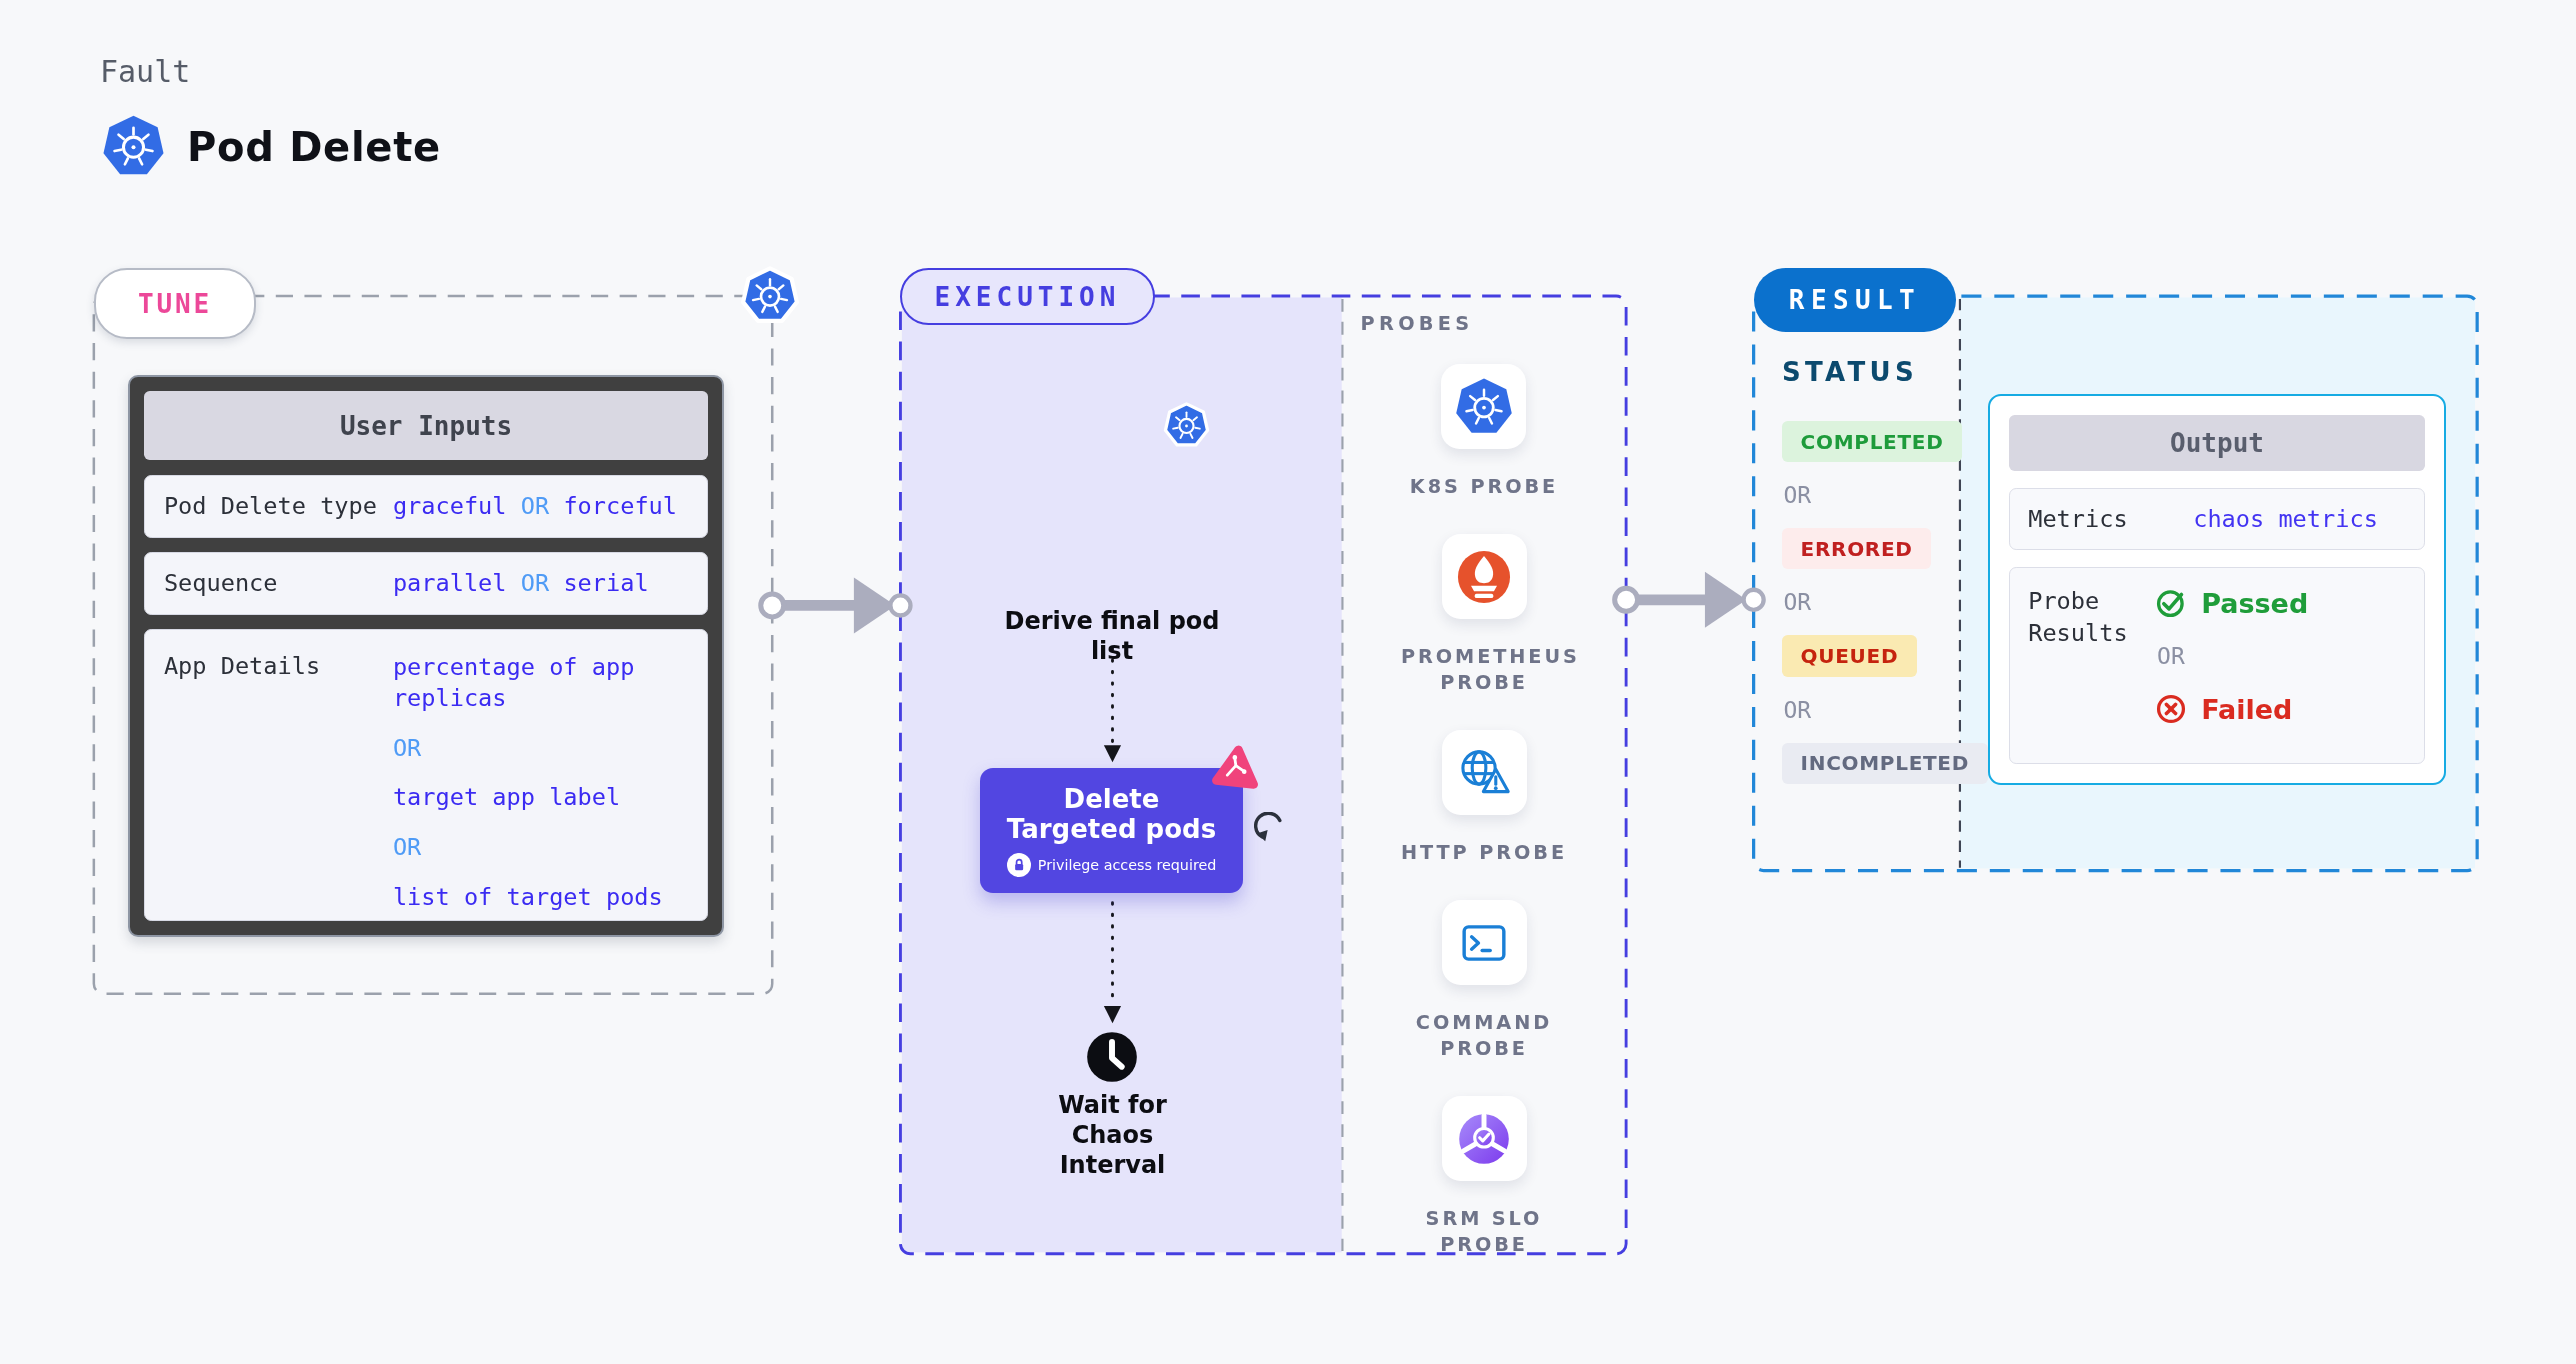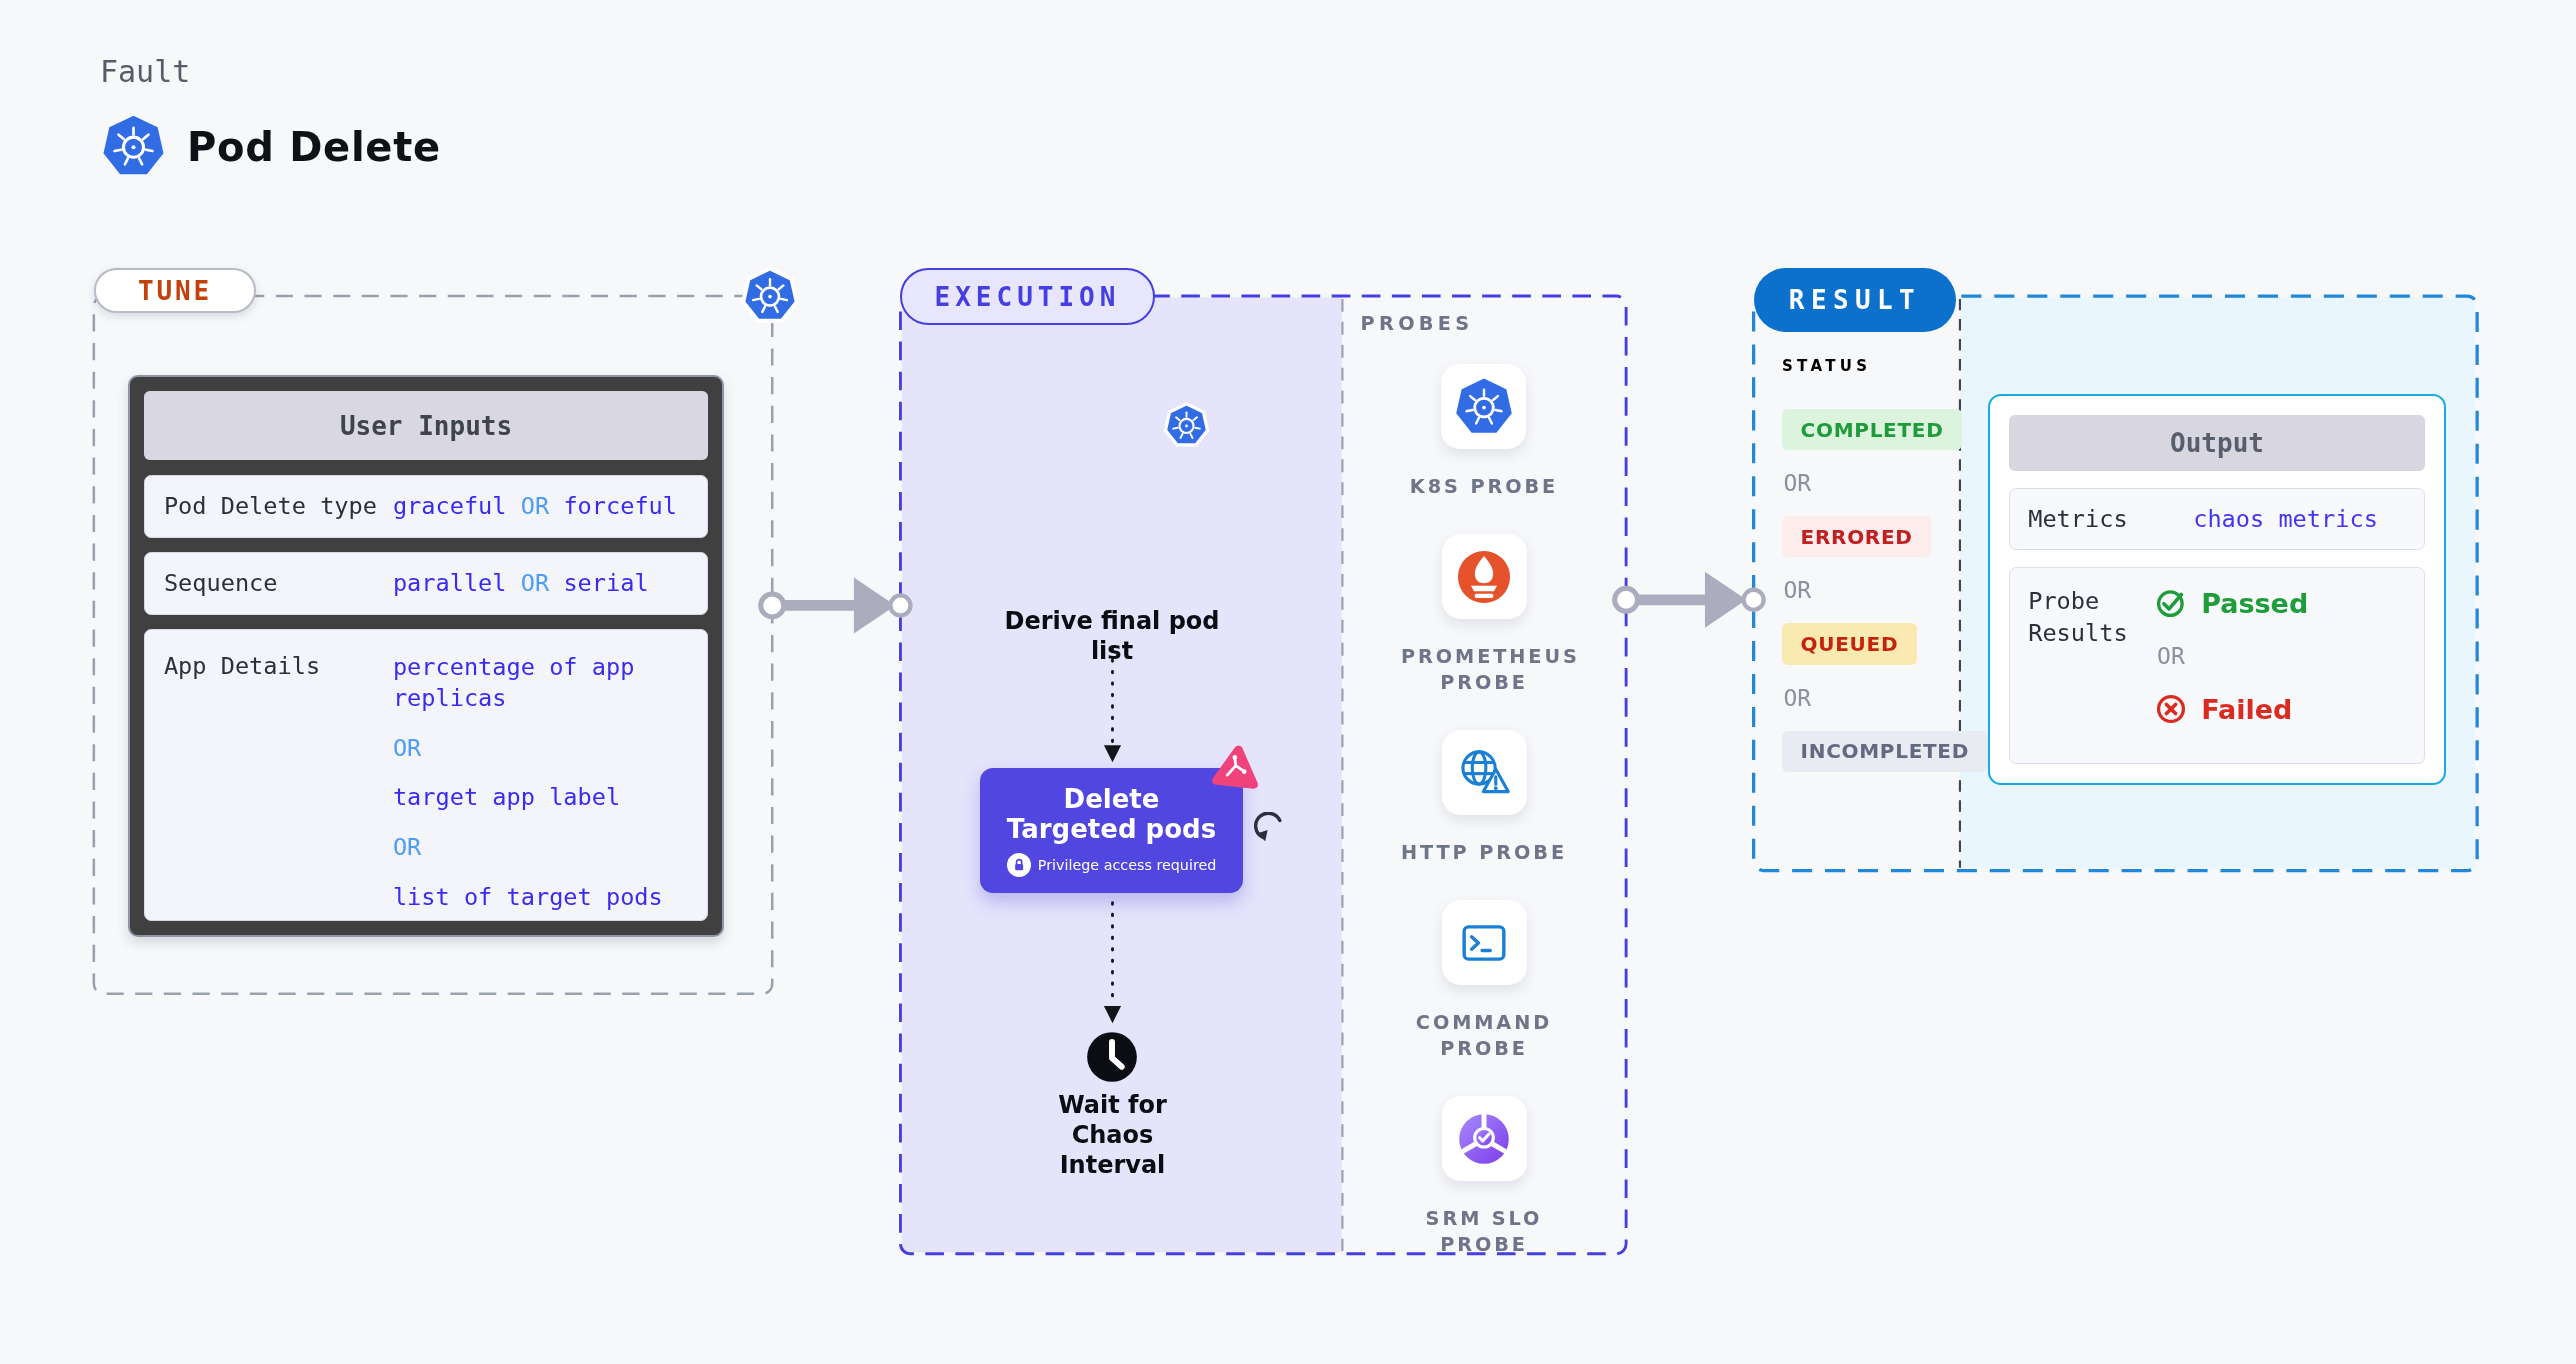--- a/index.html
+++ b/index.html
@@ -13,22 +13,22 @@
 
   
   .kicker{left:100px;top:54px;font-family:"DejaVu Sans Mono",monospace;font-size:30px;color:#565c68;}
   .title-row{left:100px;top:112px;display:flex;align-items:center;gap:20px;justify-content:center;}
   .k8s-big{width:67px;height:69px;}
   .page-title{font-size:40px;font-weight:bold;color:#0f1117;margin:0;letter-spacing:0.7px;}
 
   
   .pill{display:flex;align-items:center;justify-content:center;border-radius:33px;
         font-family:"DejaVu Sans Mono",monospace;font-weight:bold;font-size:26px;box-sizing:border-box;}
-  .pill-tune{left:94px;top:268px;width:162px;height:45px;background:#ffffff;border:2.1px solid #b6bbc6;
-             color:#c2410c;letter-spacing:2.9px;box-shadow:0 3.6px 8.6px rgba(50,60,90,.15);}
+  .pill-tune{left:94px;top:268px;width:162px;height:71px;background:#ffffff;border:2.1px solid #b6bbc6;
+             color:#ec4899;letter-spacing:2.9px;box-shadow:0 3.6px 8.6px rgba(50,60,90,.15);}
   .pill-exec{left:900px;top:268px;width:255px;height:57px;background:#e7e6fc;border:2.9px solid #453ee0;
              color:#453ee0;letter-spacing:5px;}
   .pill-result{left:1754px;top:268px;width:202px;height:64px;background:#0b71cd;color:#fff;letter-spacing:6.4px;}
 
   
   .ui-card{left:128px;top:375px;width:596px;height:562px;background:#404040;border:2.1px solid #8e96a4;
            border-radius:10px;box-sizing:border-box;padding:14.3px;display:flex;flex-direction:column;
            gap:14.3px;box-shadow:0 5.7px 11.5px rgba(60,70,90,.18);}
   .ui-header{height:69px;flex:none;background:#d9d8e2;border-radius:5.7px;display:flex;align-items:center;
              justify-content:center;font-family:"DejaVu Sans Mono",monospace;font-weight:bold;font-size:26px;color:#3f434d;}
@@ -72,21 +72,21 @@
                 color:#6f7489;margin-bottom:29px;}
   .probe-item{display:flex;flex-direction:column;align-items:center;margin-bottom:34px;gap:12px;}
   .probe-card{width:85px;height:85px;background:#fff;border-radius:18.6px;display:flex;align-items:center;
               justify-content:center;box-shadow:0 5.7px 13px rgba(30,40,80,.10);}
   .probe-card svg{width:62px;height:62px;}
   .probe-label{margin-top:13px;font-weight:600;font-size:19.3px;letter-spacing:2.9px;color:#6f7489;
                text-align:center;max-width:166px;line-height:26px;}
 
   
   .status-col{left:1782px;top:357px;display:flex;flex-direction:column;align-items:flex-start;}
-  .status-title{font-weight:bold;font-size:15px;letter-spacing:4.3px;color:#000000;margin-bottom:34px;}
+  .status-title{font-weight:bold;font-size:26px;letter-spacing:4.3px;color:#0c4a6e;margin-bottom:34px;}
   .badge{font-weight:bold;font-size:20px;letter-spacing:0.7px;padding:8.6px 18.6px;border-radius:5.7px;}
   .or-gray{font-family:"DejaVu Sans Mono",monospace;font-size:23px;color:#8b90a3;margin:20px 1.4px;}
 
   
   .output-card{left:1988px;top:394px;width:458px;height:391px;background:#ffffff;border:2.9px solid #16abe3;
                border-radius:13px;box-sizing:border-box;padding:18.6px;display:flex;flex-direction:column;gap:17px;}
   .out-header{height:56px;flex:none;background:#d8d7e1;border-radius:5.7px;display:flex;align-items:center;
               justify-content:center;font-family:"DejaVu Sans Mono",monospace;font-weight:bold;font-size:26px;color:#595e6d;}
   .out-row{border:1.4px solid #dcdee8;background:#f8f9fc;border-radius:7.2px;padding:13px 18.6px;display:flex;
            font-family:"DejaVu Sans Mono",monospace;font-size:23.6px;color:#2c3039;box-sizing:border-box;}

